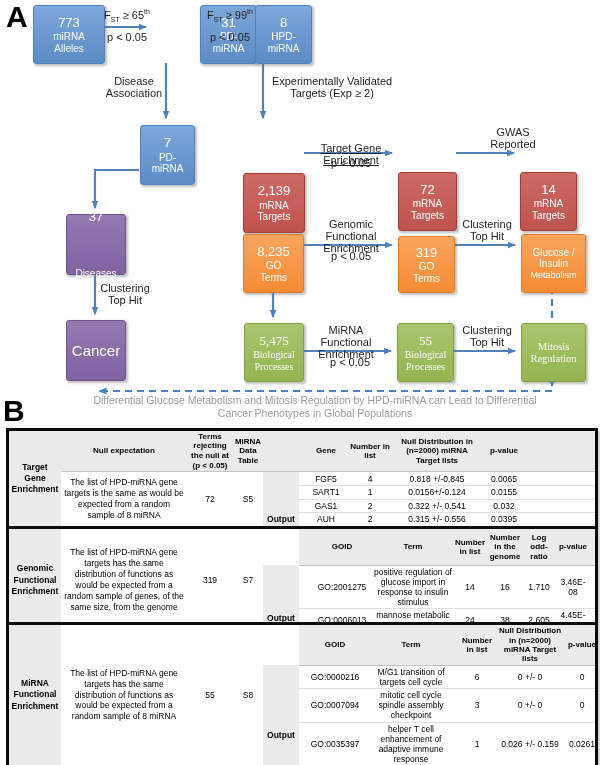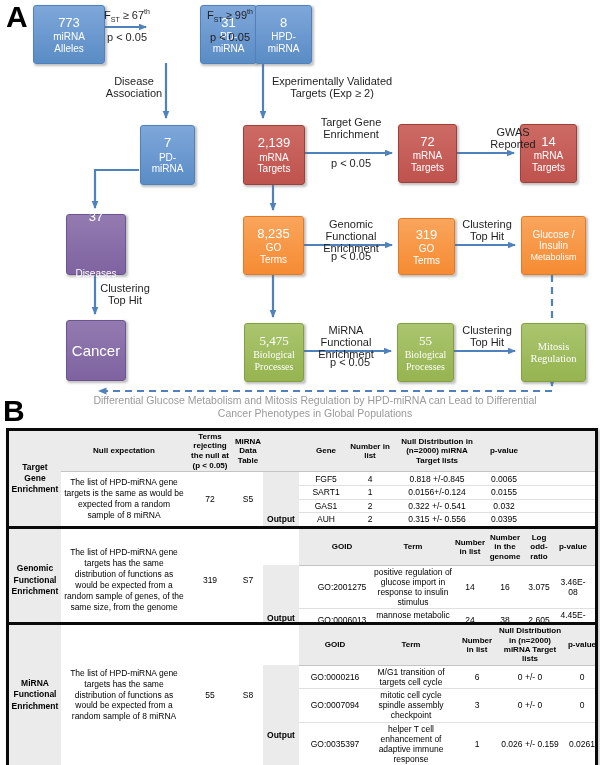--- a/index.html
+++ b/index.html
@@ -8,22 +8,22 @@
 
   
   .flow{position:absolute;left:0;top:0;width:600px;height:428px;}
   .plabel{position:absolute;font-size:30px;font-weight:800;color:#000;line-height:1;}
   .connectors{position:absolute;left:0;top:0;pointer-events:none;}
   .fbox{position:absolute;display:flex;flex-direction:column;align-items:center;justify-content:center;
         text-align:center;color:#fff;border-radius:3px;box-shadow:1.5px 1.5px 2.5px rgba(110,110,110,.45);}
   .fbox .n{font-size:13px;line-height:1.25;}
   .fbox .s{font-size:10px;line-height:1.14;}
   .blue  {background:linear-gradient(180deg,#7ea7da,#5a8cc5);border:1px solid #4f81bd;}
-  .red   {background:linear-gradient(180deg,#cd6a64,#bf534e);border:1px solid #9e3f3b;}
-  .orange{background:linear-gradient(180deg,#f9a55c,#f68b33);border:1px solid #e07b26;}
+  .red   {background:linear-gradient(180deg,#cd6a64,#bf534e);border:1px solid #9e3f3b;margin-top:48px;}
+  .orange{background:linear-gradient(180deg,#f9a55c,#f68b33);border:1px solid #e07b26;margin-top:18px;}
   .purple{background:linear-gradient(180deg,#937bb1,#7e63a0);border:1px solid #6c548f;gap:43px;}
   .green {background:linear-gradient(180deg,#aac56e,#96b450);border:1px solid #83a041;font-family:Liberation Serif, serif;}
   .elabel{position:absolute;text-align:center;font-size:11px;color:#1f1f1f;line-height:1.1;}
   .elabel sub,.elabel sup{font-size:7px;}
   .caption{position:absolute;left:45px;top:394px;width:540px;text-align:center;
            font-size:10.5px;line-height:1.25;color:#9a9a9a;}
 
   
   .plabel-b{position:absolute;left:3px;top:396px;}
   .btable{position:absolute;left:6px;top:428px;width:586px;height:334px;border:3px solid #0a0a0a;
@@ -103,21 +103,21 @@
       <span class="s">PD-</span>
       <span class="s">miRNA</span>
     </div>
     <div class="fbox blue" style="left:255px;top:5px;width:55px;height:57px;">
       <span class="n">8</span>
       <span class="s">HPD-</span>
       <span class="s">miRNA</span>
     </div>
 
     <div class="elabel" style="left:100px;top:8px;width:54px;">
-      <span>F</span><sub>ST</sub><span> ≥ 67</span><sup>th</sup>
+      <span>F</span><sub>ST</sub><span> ≥ 65</span><sup>th</sup>
     </div>
     <div class="elabel" style="left:100px;top:31px;width:54px;">p &lt; 0.05</div>
     <div class="elabel" style="left:203px;top:8px;width:54px;">
       <span>F</span><sub>ST</sub><span> ≥ 99</span><sup>th</sup>
     </div>
     <div class="elabel" style="left:203px;top:31px;width:54px;">p &lt; 0.05</div>
 
     <div class="elabel" style="left:102px;top:75px;width:64px;">
       <span style="display:block">Disease</span>
       <span style="display:block">Association</span>
@@ -141,21 +141,21 @@
       <span class="n">72</span>
       <span class="s">mRNA</span>
       <span class="s">Targets</span>
     </div>
     <div class="fbox red" style="left:520px;top:124px;width:55px;height:57px;">
       <span class="n">14</span>
       <span class="s">mRNA</span>
       <span class="s">Targets</span>
     </div>
 
-    <div class="elabel" style="left:306px;top:116px;width:90px;">
+    <div class="elabel" style="left:306px;top:142px;width:90px;text-decoration:underline;">
       <span style="display:block">Target Gene</span>
       <span style="display:block">Enrichment</span>
     </div>
     <div class="elabel" style="left:306px;top:157px;width:90px;">p &lt; 0.05</div>
     <div class="elabel" style="left:484px;top:126px;width:58px;">
       <span style="display:block">GWAS</span>
       <span style="display:block">Reported</span>
     </div>
 
     <div class="fbox purple" style="left:66px;top:214px;width:58px;height:59px;">
@@ -306,21 +306,21 @@
           <span class="ic">Number in the genome</span>
           <span class="ic">Log odd-ratio</span>
           <span class="ic">p-value</span>
         </div>
         <div class="irows">
           <div class="irow icols2">
             <span class="ic c2">GO:2001275</span>
             <span class="ic">positive regulation of glucose import in response to insulin stimulus</span>
             <span class="ic">14</span>
             <span class="ic">16</span>
-            <span class="ic">3.075</span>
+            <span class="ic">1.710</span>
             <span class="ic">3.46E-08</span>
           </div>
           <div class="irow icols2">
             <span class="ic c2">GO:0006013</span>
             <span class="ic">mannose metabolic process</span>
             <span class="ic">24</span>
             <span class="ic">38</span>
             <span class="ic">2.605</span>
             <span class="ic">4.45E-10</span>
           </div>

